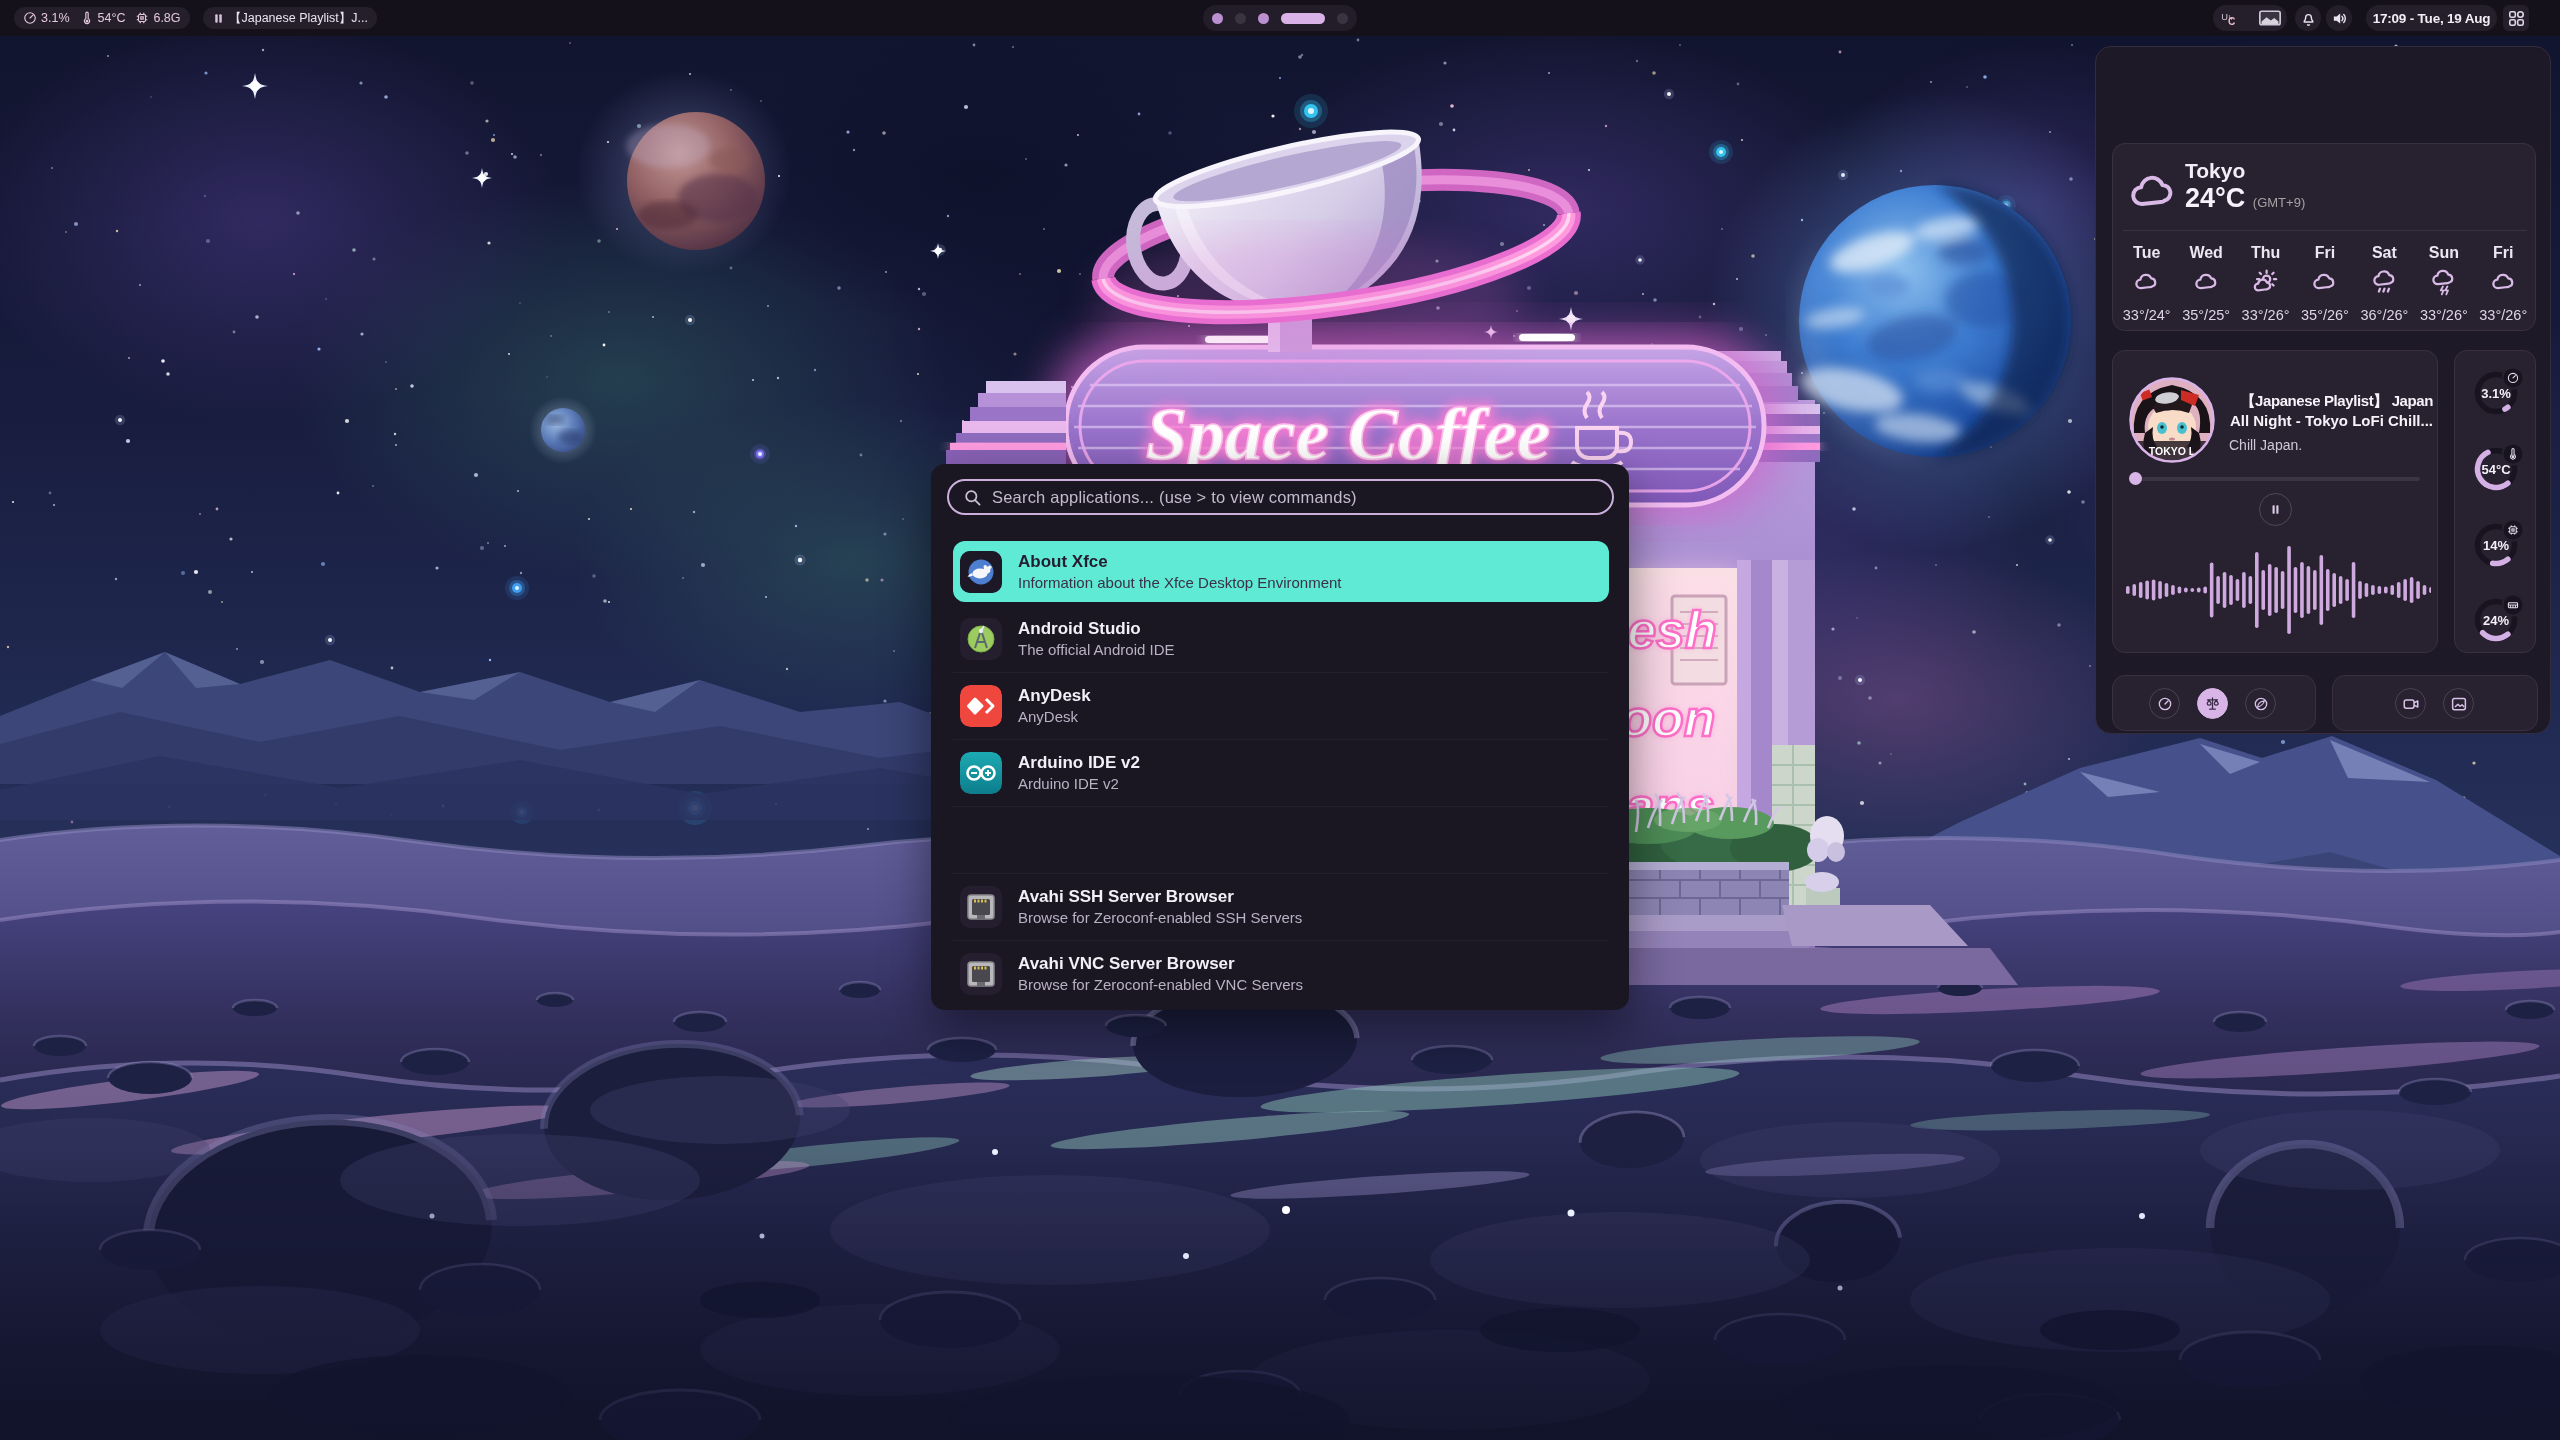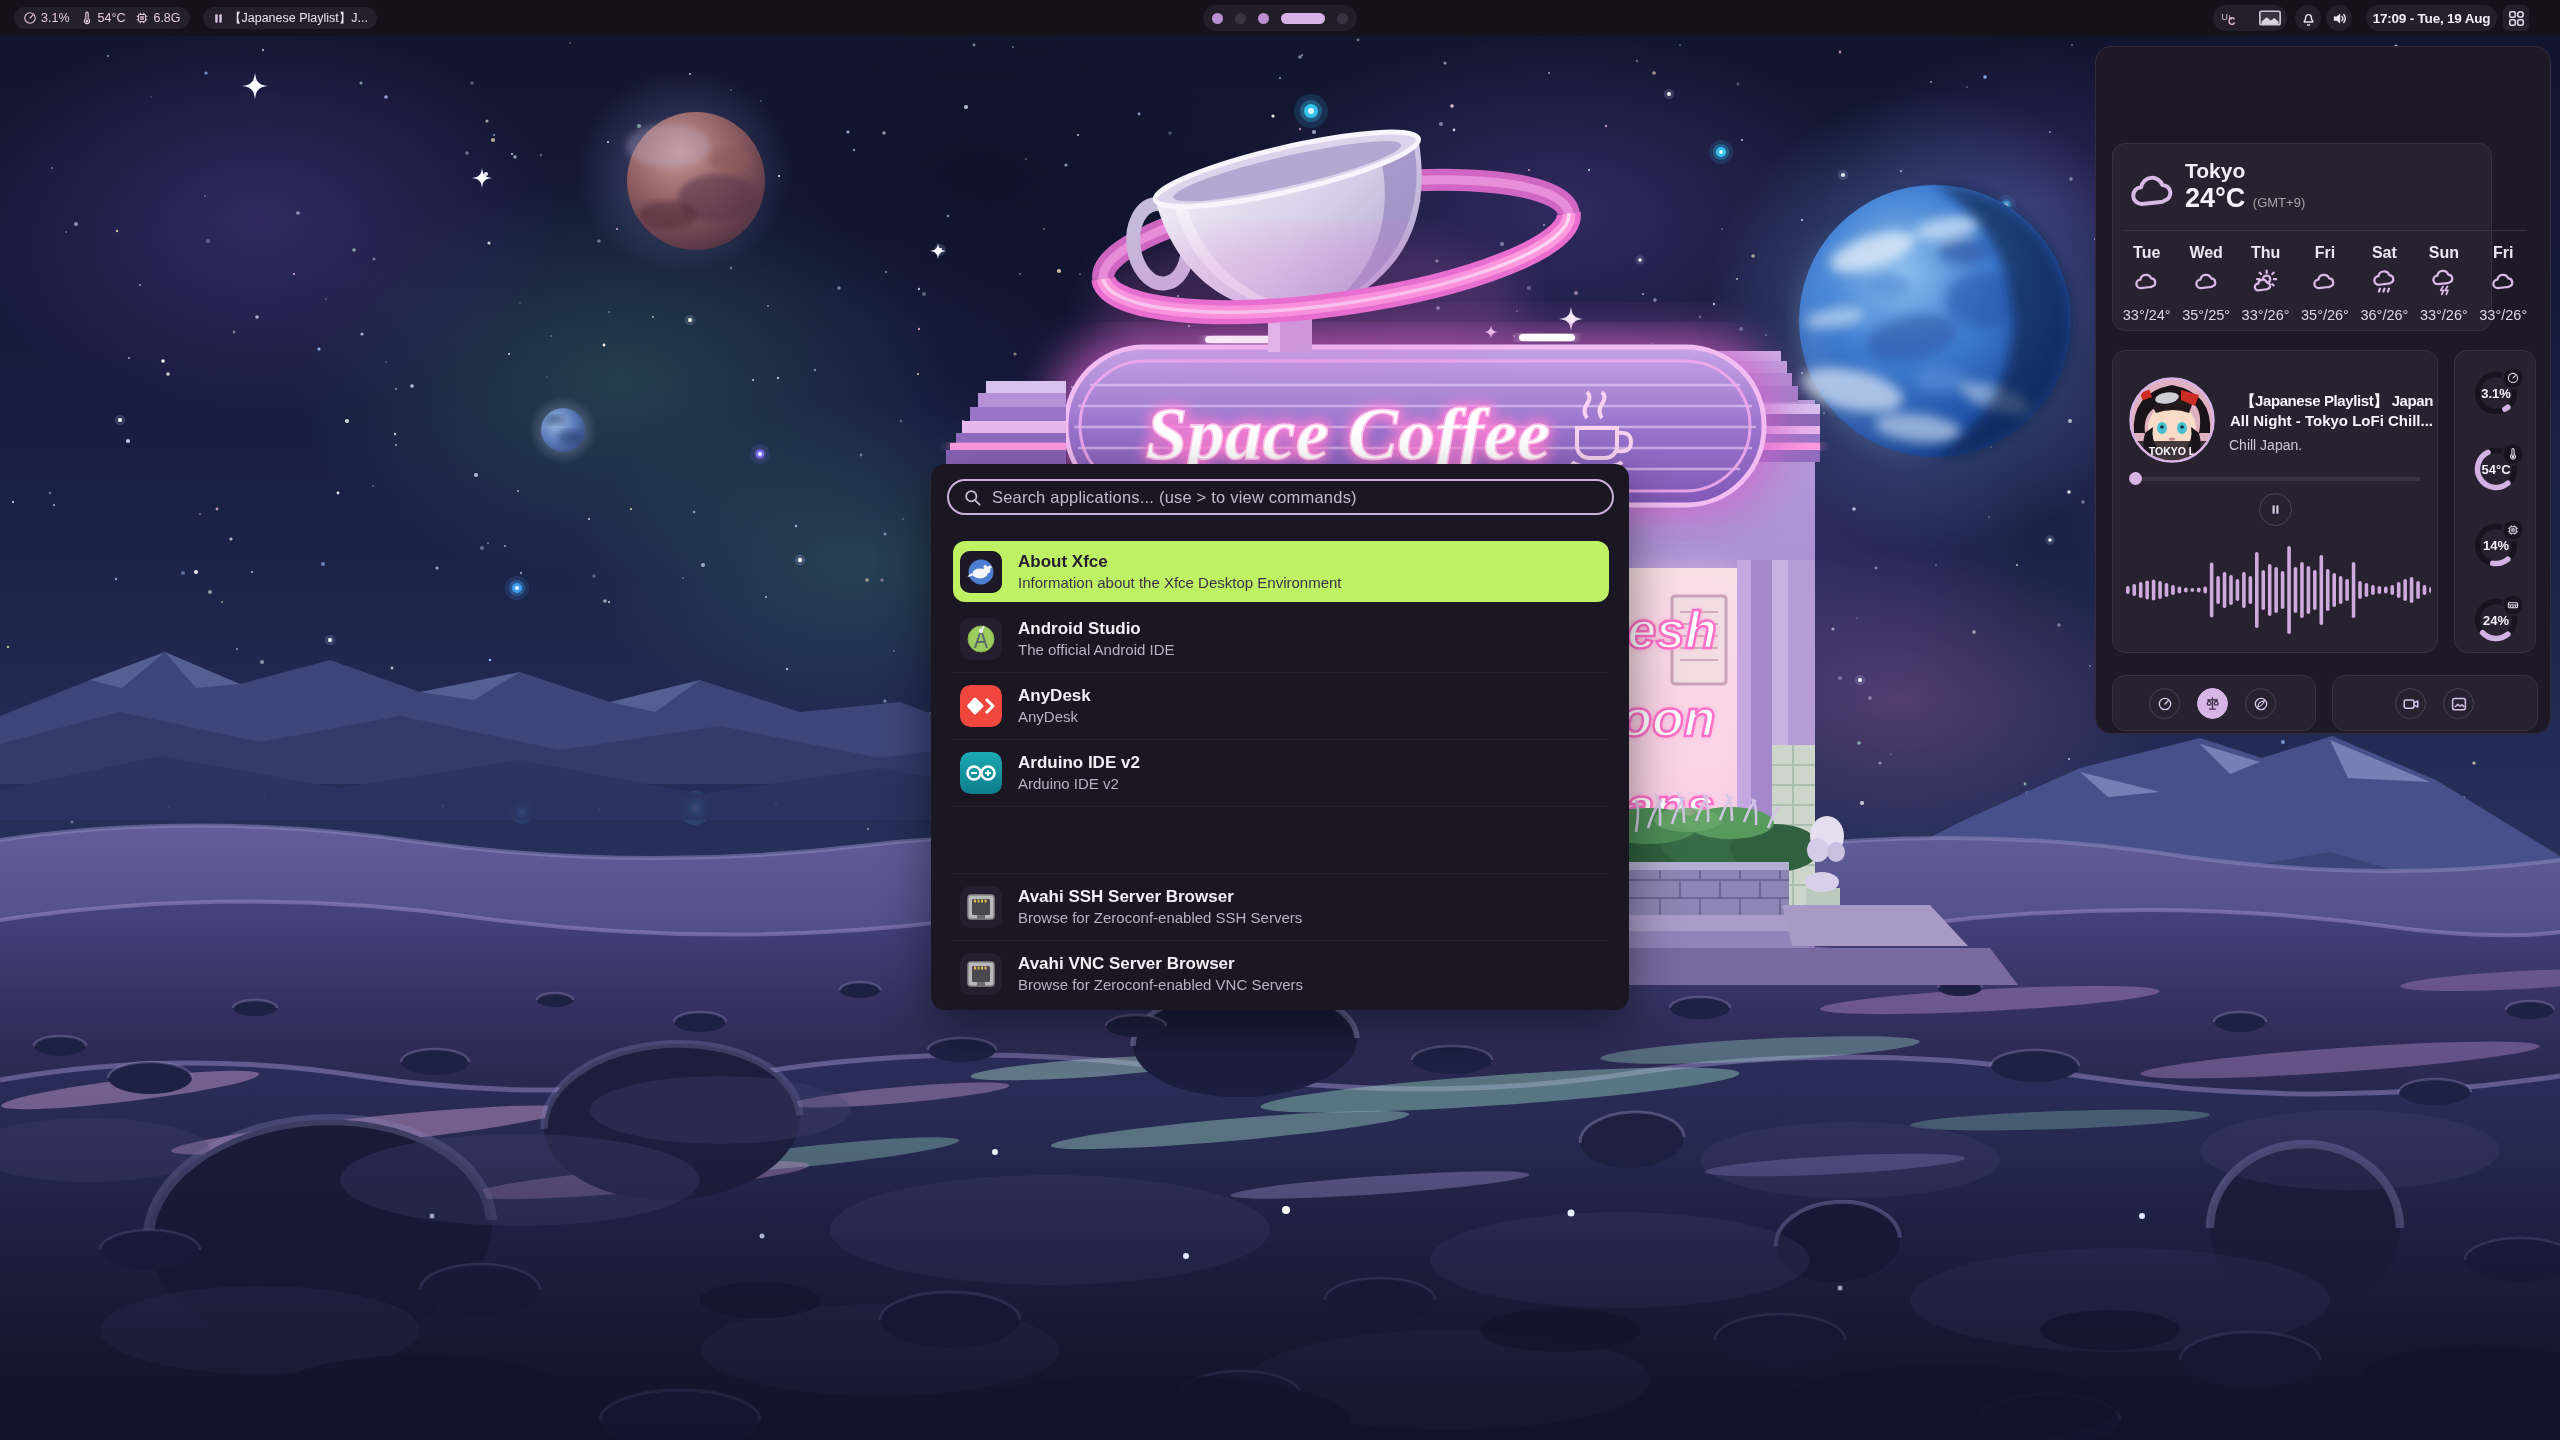--- a/index.html
+++ b/index.html
@@ -10,21 +10,21 @@
 .ico{display:flex;align-items:center}
 .cbtn{position:absolute;top:5px;width:26px;height:26px;background:#251f2c;border-radius:50%;display:flex;align-items:center;justify-content:center}
 #wsdots{position:absolute;left:1203px;top:5px;width:154px;height:26px;background:#231d2a;border-radius:13px;display:flex;align-items:center;padding:0 9px;gap:12px}
 #wsdots .d{width:11px;height:11px;border-radius:50%;background:#3a3442}
 #wsdots .d.on{background:#bb8fd0}
 #wsdots .dact{width:44px;height:11px;border-radius:6px;background:#d9b3e8}
 #launcher{position:absolute;left:931px;top:464px;width:698px;height:546px;background:#1a1622;border-radius:14px;box-shadow:0 18px 50px rgba(0,0,0,0.45)}
 #search{position:absolute;left:16px;top:15px;width:667px;height:36px;border:2px solid #cbb0dc;border-radius:18px;display:flex;align-items:center;padding:4px 14px;gap:10px}
 #search span{font-size:16.5px;color:#c2bacd;letter-spacing:0.2px}
 .row{position:absolute;left:22px;width:656px;height:61px;display:flex;align-items:center}
-.row.sel{background:#bef264;border-radius:12px}
+.row.sel{background:#5eead4;border-radius:12px}
 .ribox{width:42px;height:42px;margin-left:7px;border-radius:10px;background:#231d2c;display:flex;align-items:center;justify-content:center;overflow:hidden}
 .row.sel .ribox{background:#1d1826}
 .rtxt{margin-left:16px}
 .rt{font-size:17px;font-weight:bold;color:#f3eff7;line-height:22px}
 .rs{font-size:15px;color:#b9b1c4;line-height:19px}
 .div{position:absolute;left:22px;width:656px;height:1px;background:#252029}
 #sidebar{position:absolute;left:2095px;top:46px;width:456px;height:688px;background:#1e1926;border-radius:16px;border:1px solid #332c3d}
 .card{position:absolute;background:#272130;border:1px solid #393141;border-radius:13px}
 #avatar{position:absolute;left:14px;top:14px;width:40px;height:40px;border-radius:50%;border:2px solid #cbb6dc;background:radial-gradient(circle at 42% 40%, #a06a42 0%, #7a4630 45%, #46241c 80%, #2e1812 100%)}
 .rbtn{position:absolute;width:31px;height:31px;border-radius:50%;border:1px solid #4a4254;display:flex;align-items:center;justify-content:center}
@@ -1319,21 +1319,21 @@
       </div>
     </div>
   <div class="div" style="top:208px"></div>
     <div class="div" style="top:275px"></div>
     <div class="div" style="top:342px"></div>
     <div class="div" style="top:409px"></div>
     <div class="div" style="top:476px"></div>
 </div>
 
 <div id="sidebar">
-  <div class="card" style="left:16px;top:96px;width:380px;height:188px">
+  <div class="card" style="left:16px;top:96px;width:424px;height:188px">
     <div style="position:absolute;left:14px;top:24px">
       <svg width="50" height="44" viewBox="0 0 24 22" fill="none" stroke="#d9b9e6" stroke-width="2">
           <path d="M7 18 a4.2 4.2 0 0 1 -.4 -8.4 a5.5 5.5 0 0 1 10.6 -1.1 a4 4 0 0 1 .9 7.9 q-.6 .6 -1.7 .6 Z" stroke-linejoin="round"></path>
         </svg>
     </div>
     <div style="position:absolute;left:72px;top:15px;font-size:21px;font-weight:bold;color:#f3edf8">Tokyo</div>
     <div style="position:absolute;left:72px;top:39px;font-size:27px;font-weight:bold;color:#f6f1fa">24°C <span style="font-size:13px;font-weight:normal;color:#a3a3a3">(GMT+9)</span></div>
     <div style="position:absolute;left:10px;top:86px;width:404px;height:1px;background:#3a3244"></div>
     <div id="days">
         <div class="dcol">

